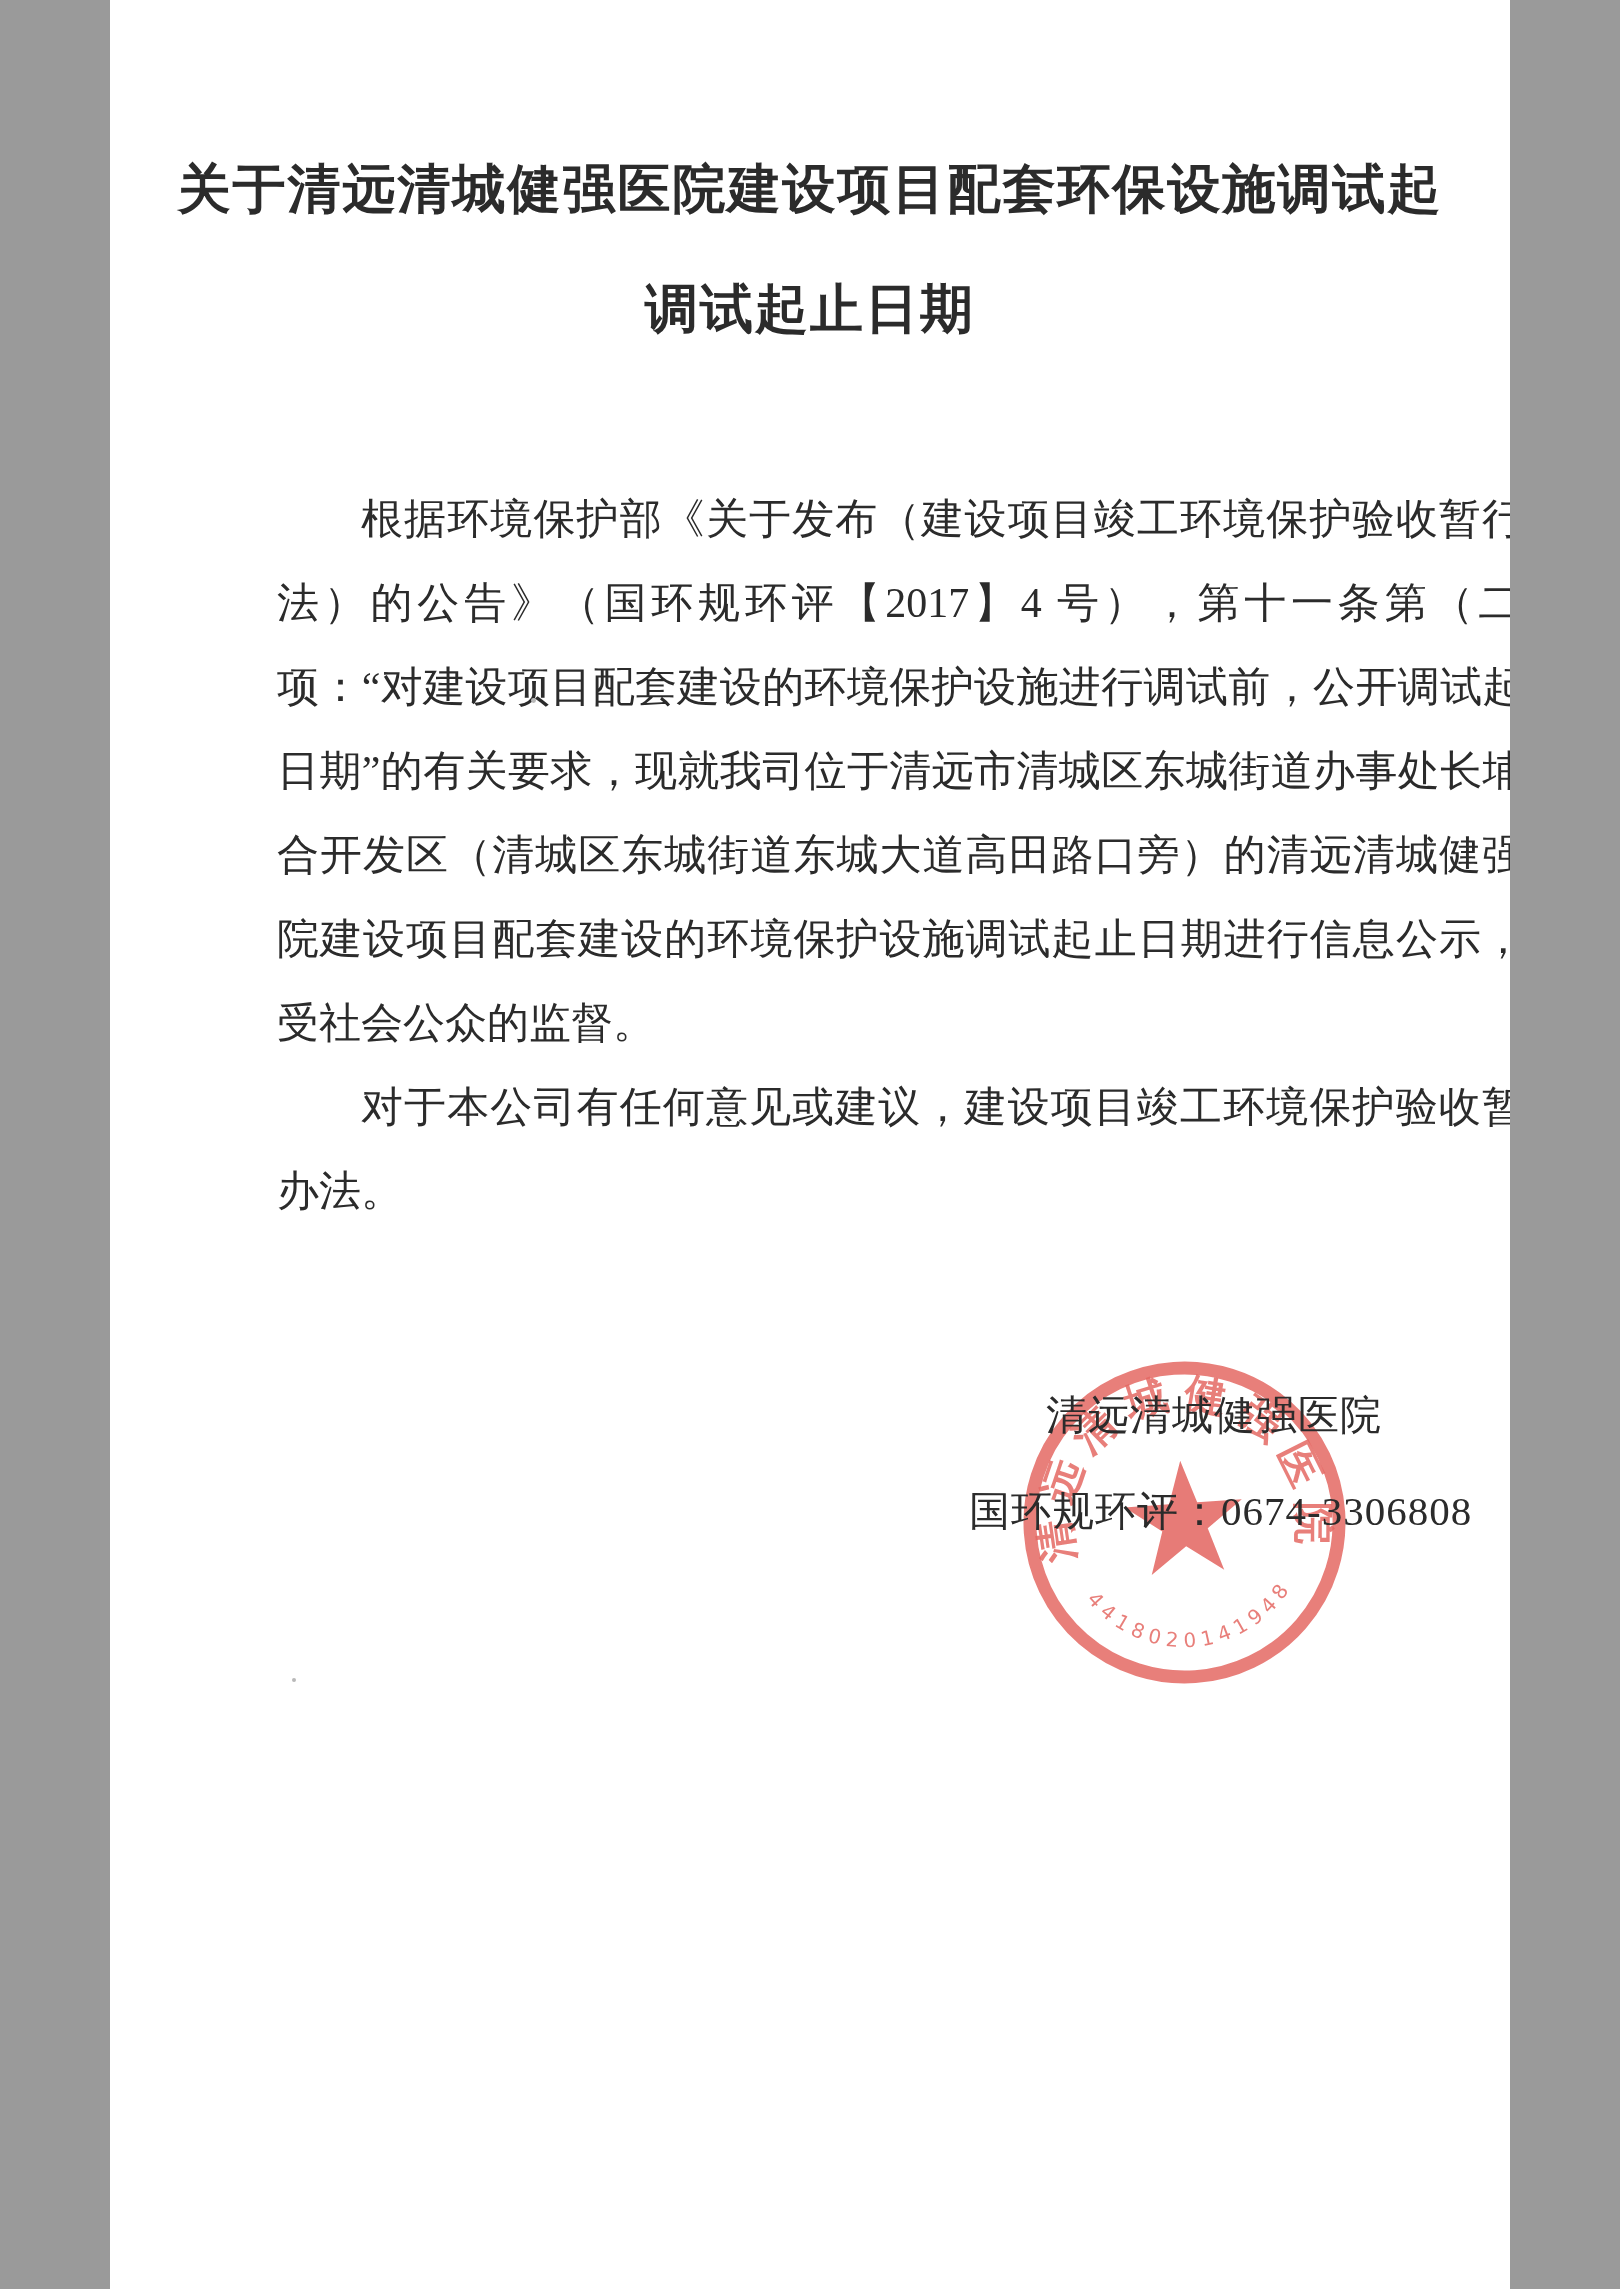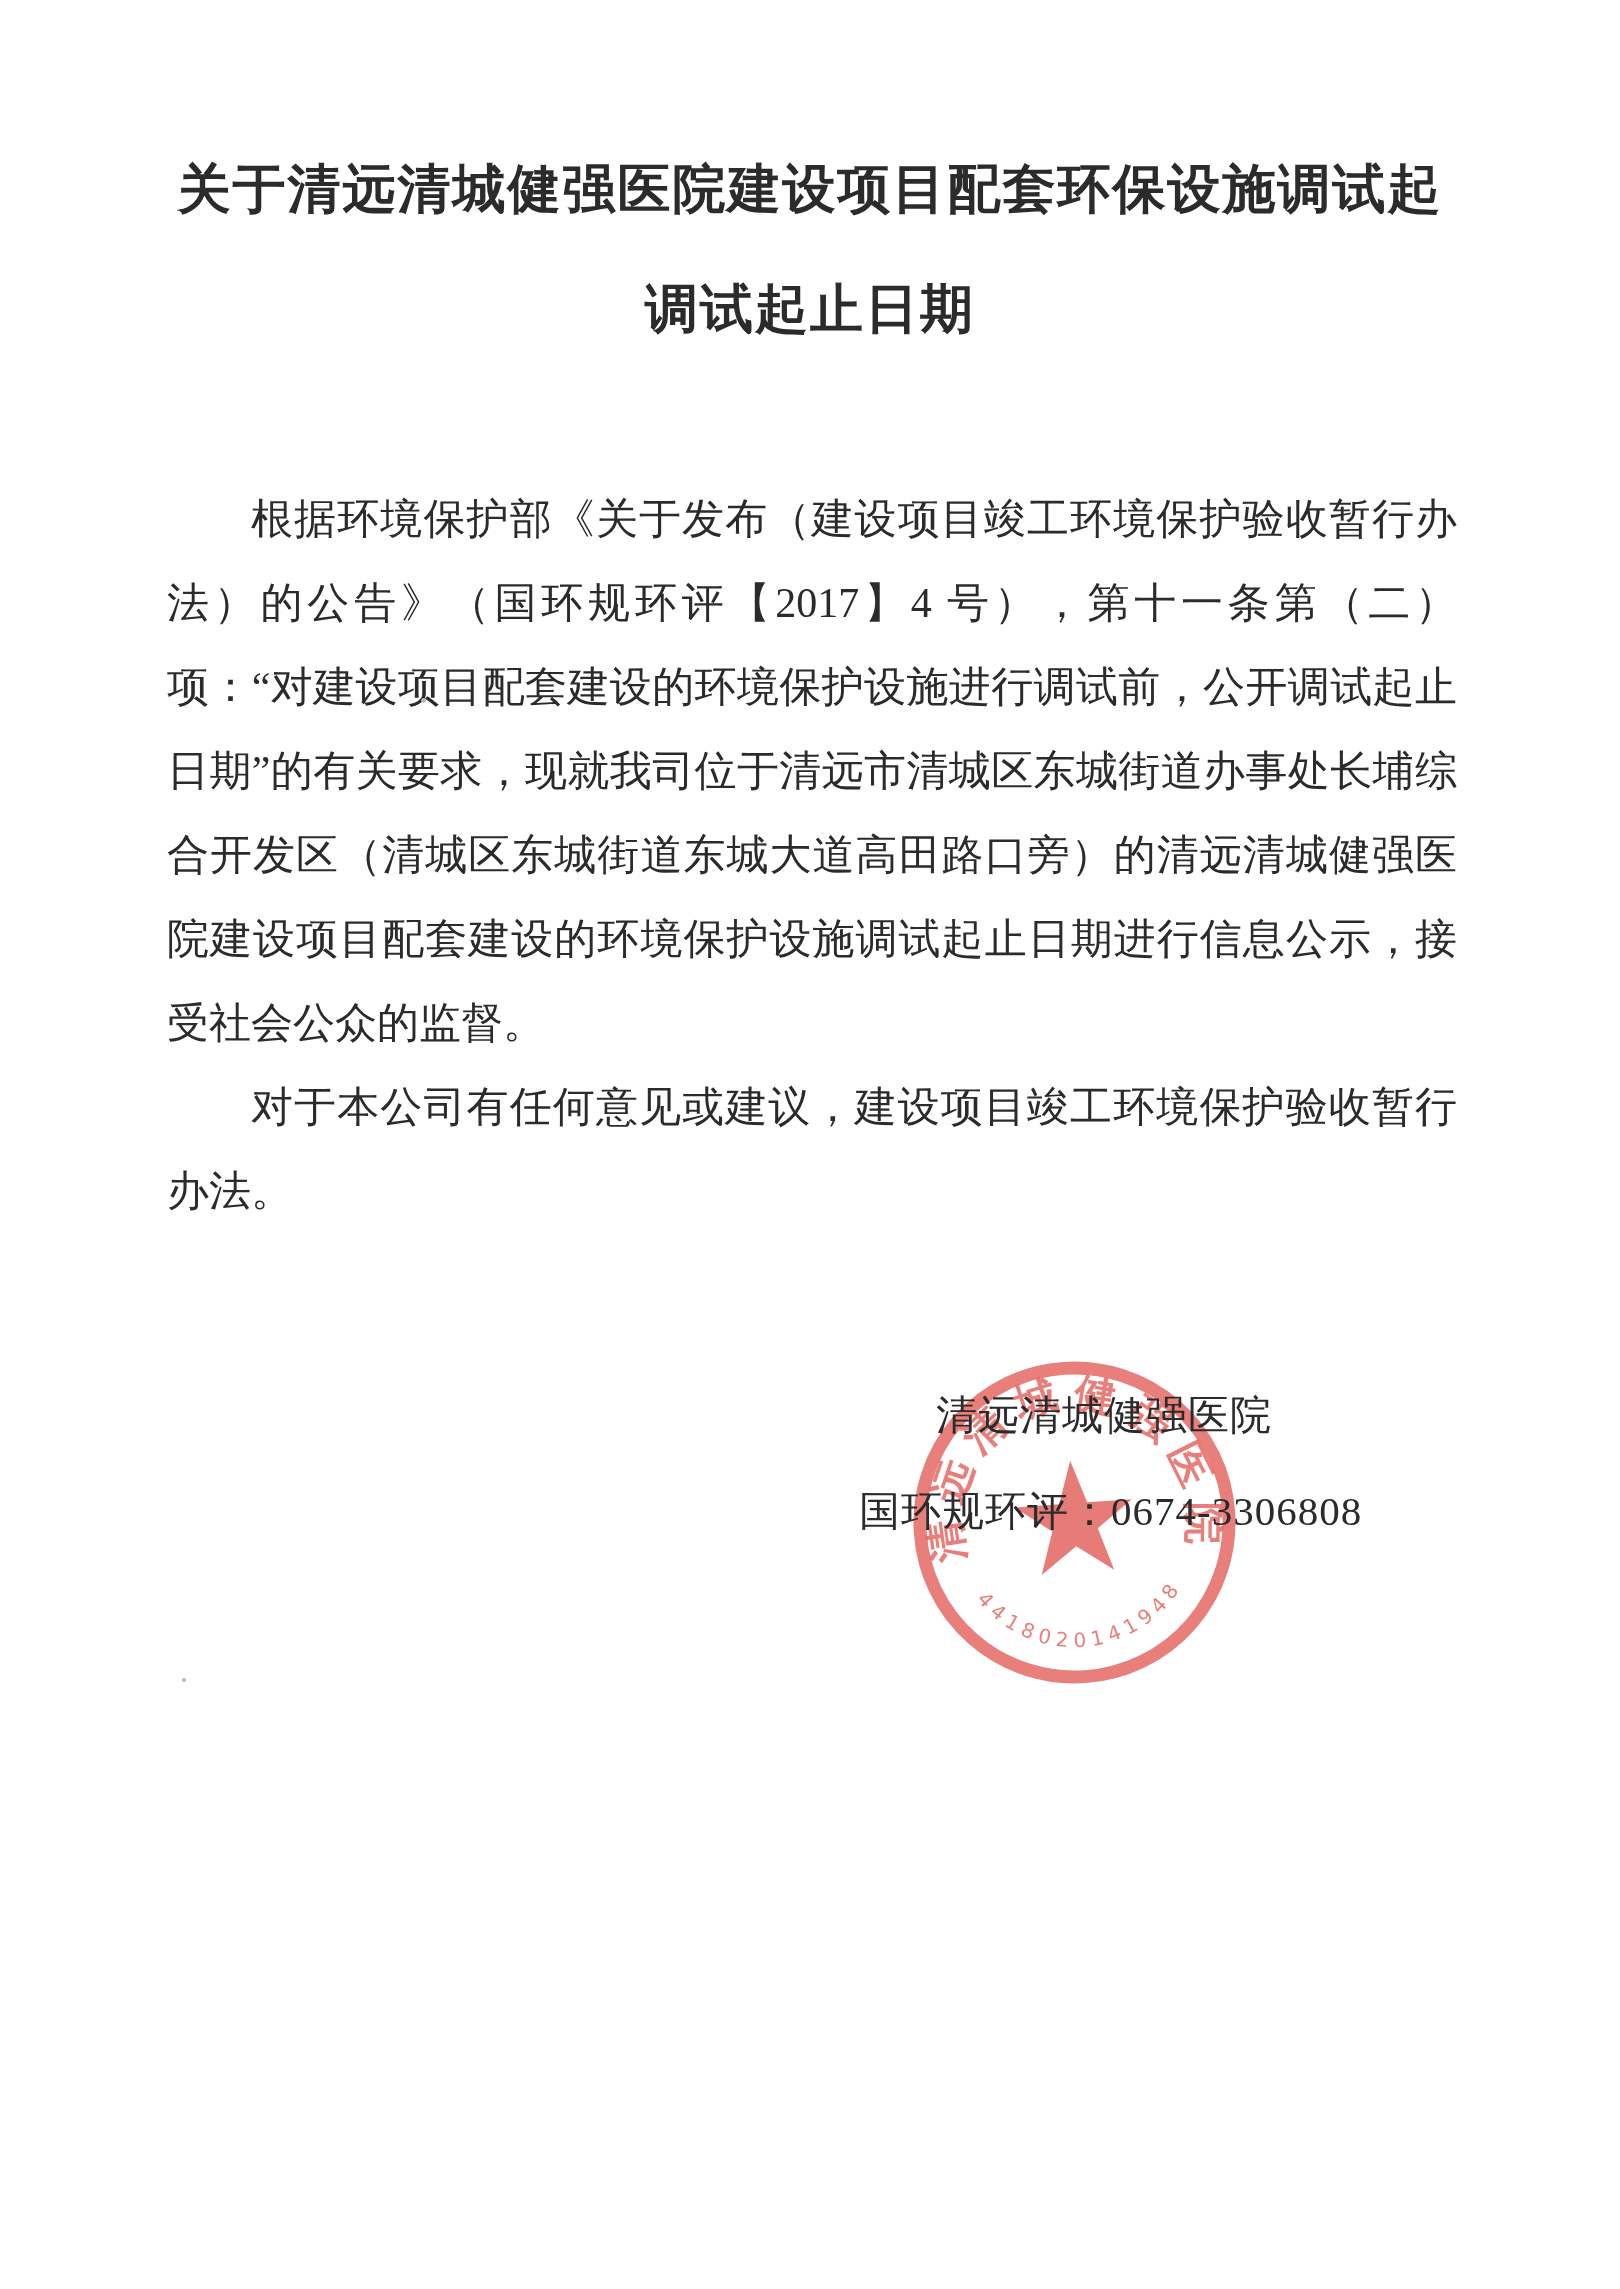--- a/index.html
+++ b/index.html
@@ -1,21 +1,21 @@
 <!DOCTYPE html>
 <html><head>
 <meta charset="utf-8">
 <style>
   * { margin: 0; padding: 0; box-sizing: border-box; }
   html, body { background: #9a9a9a; }
   body { font-family: "Liberation Serif", "DejaVu Serif", serif; }
 
   .page {
     position: relative;
-    width: 1620px;
+    width: 1400px;
     height: 2290px;
     margin: 0 auto;
     background: #ffffff;
     color: #262626;
     overflow: hidden;
   }
 
   .doc-title {
     position: absolute;
     left: 0;

